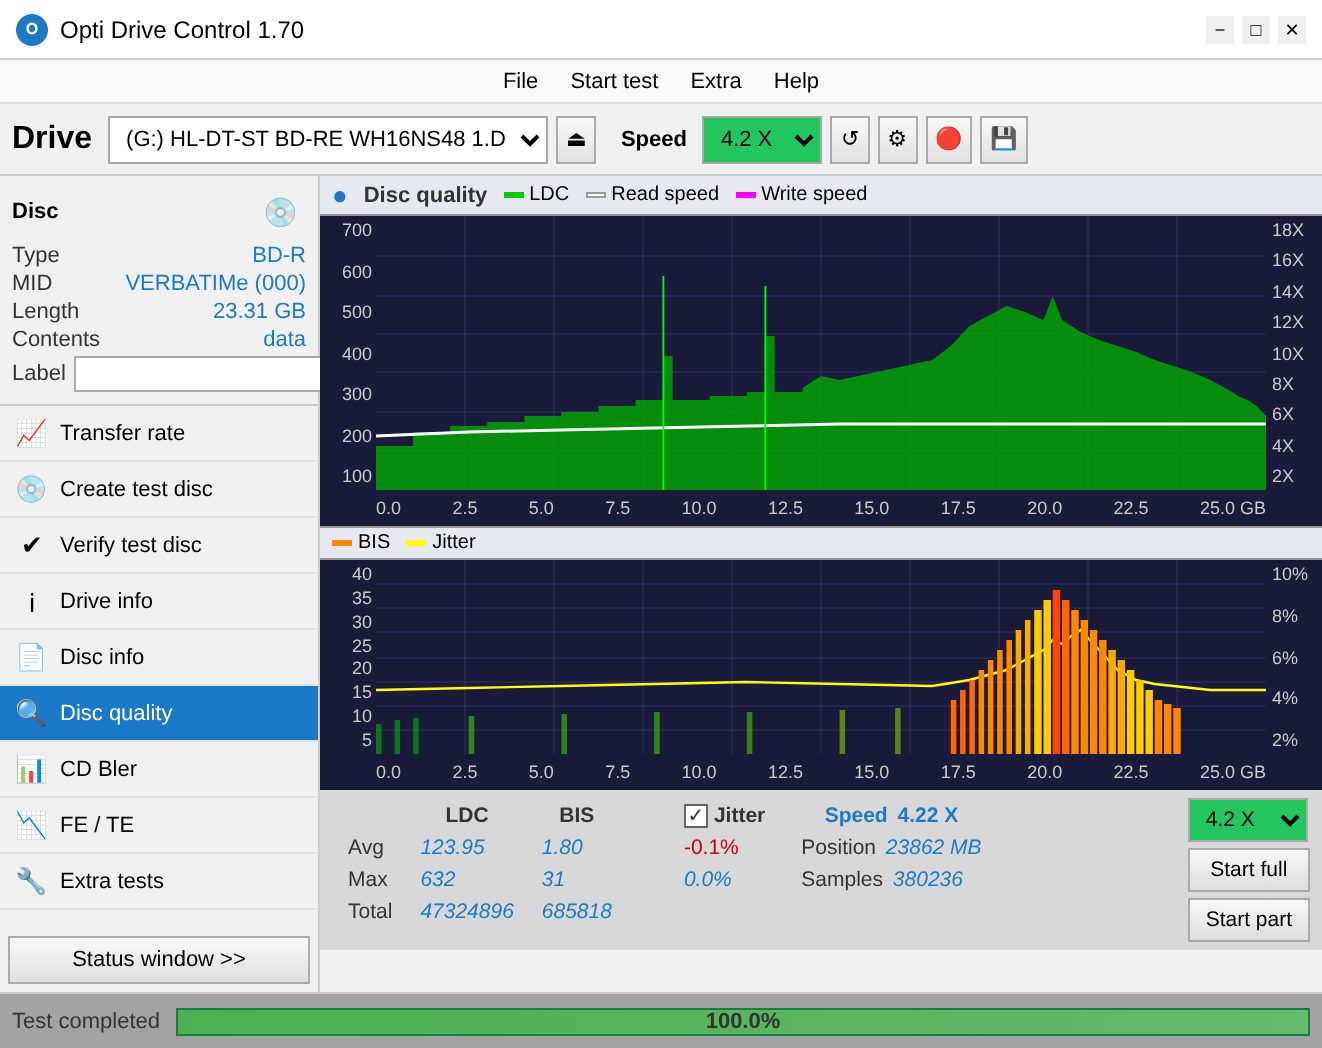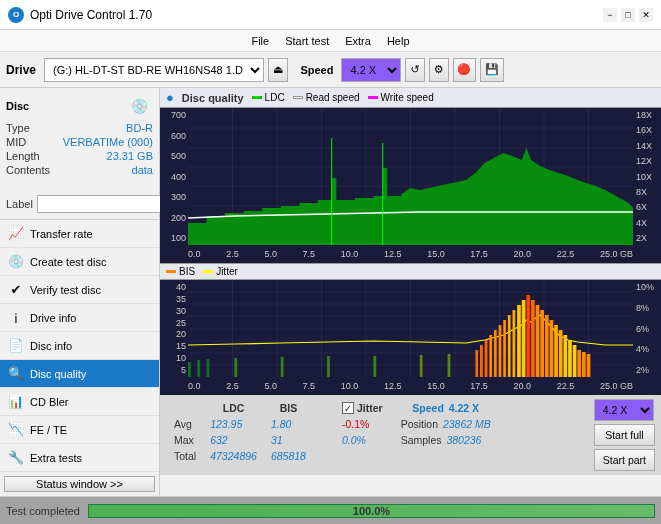--- a/index.html
+++ b/index.html
@@ -64,21 +64,21 @@
     
     .toolbar {
       background: #f0f0f0;
       height: 36px;
       display: flex;
       align-items: center;
       padding: 0 6px;
       gap: 4px;
       border-bottom: 1px solid #ccc;
     }
-    .toolbar-label { font-size: 12px; font-weight: bold; margin-right: 4px; }
+    .toolbar-label { font-size: 16px; font-weight: bold; margin-right: 4px; }
     .drive-select {
       height: 24px;
       font-size: 11px;
       padding: 0 4px;
       border: 1px solid #aaa;
       background: white;
       width: 220px;
     }
     .toolbar-btn {
       height: 24px;
@@ -87,21 +87,21 @@
       cursor: pointer;
       font-size: 11px;
       padding: 0 4px;
       display: flex; align-items: center;
     }
     .speed-label { font-size: 11px; font-weight: bold; margin-left: 8px; margin-right: 4px; }
     .speed-select {
       height: 24px;
       font-size: 11px;
       border: 1px solid #aaa;
-      background: #8b5cf6;
+      background: #22c55e;
       padding: 0 4px;
       width: 60px;
     }
 
     
     .main {
       display: flex;
       height: calc(524px - 30px - 22px - 36px - 28px);
     }
 
@@ -122,21 +122,21 @@
       margin-bottom: 4px;
     }
     .disc-title { font-weight: bold; font-size: 11px; }
     .disc-row {
       display: flex; justify-content: space-between;
       font-size: 11px; margin-bottom: 2px;
     }
     .disc-key { color: #333; }
     .disc-val { color: #1a7ac7; text-align: right; }
     .label-row {
-      display: flex; align-items: center; gap: 4px; margin-top: 19px;
+      display: flex; align-items: center; gap: 4px; margin-top: 2px;
     }
     .label-input {
       flex: 1; height: 18px; border: 1px solid #aaa; font-size: 10px; padding: 0 2px;
     }
     .label-btn {
       width: 18px; height: 18px;
       border: 1px solid #aaa; background: #e8e8e8; cursor: pointer;
       display: flex; align-items: center; justify-content: center; font-size: 10px;
     }
 

